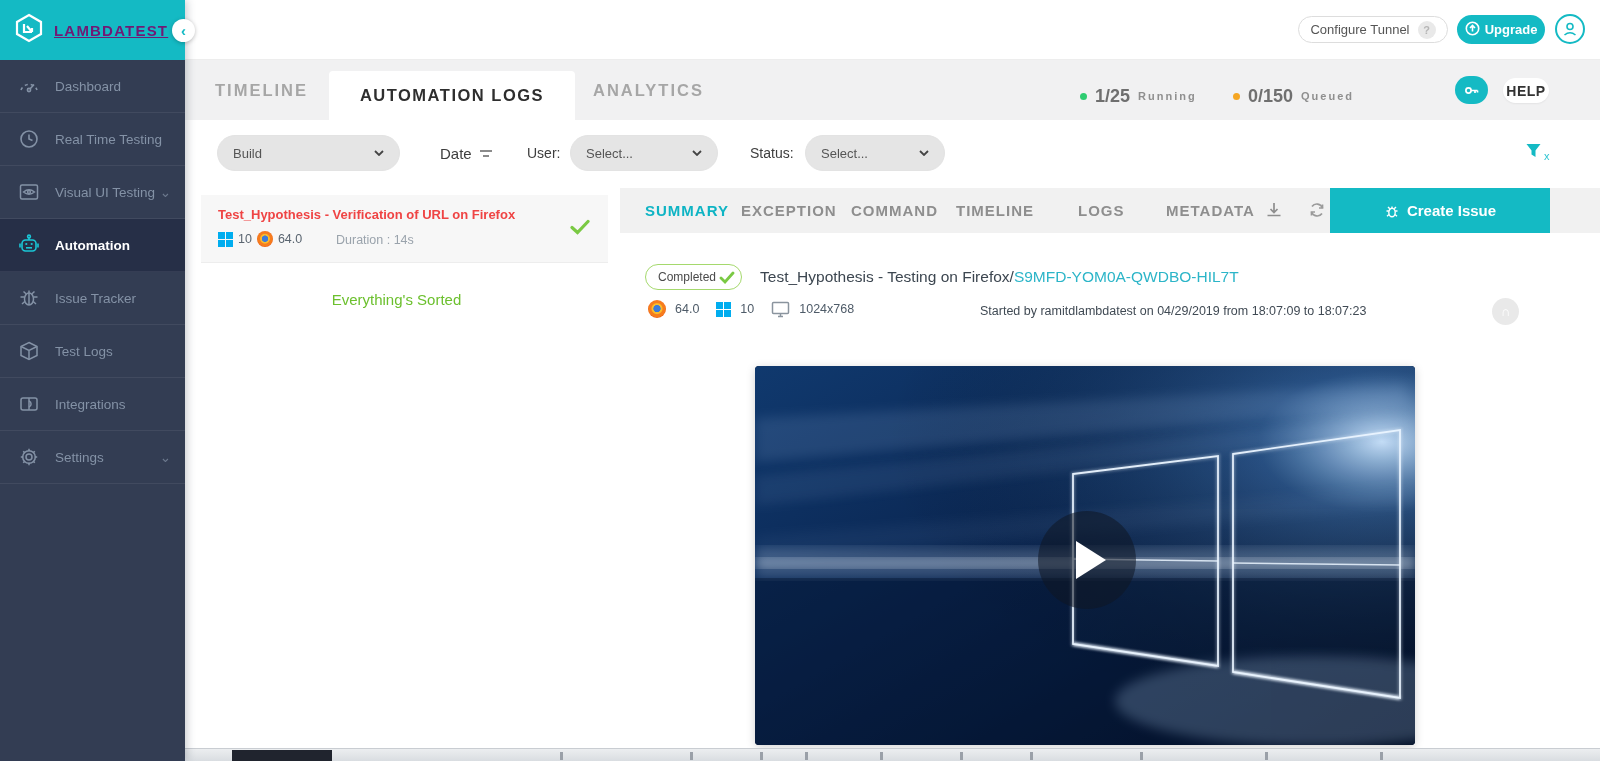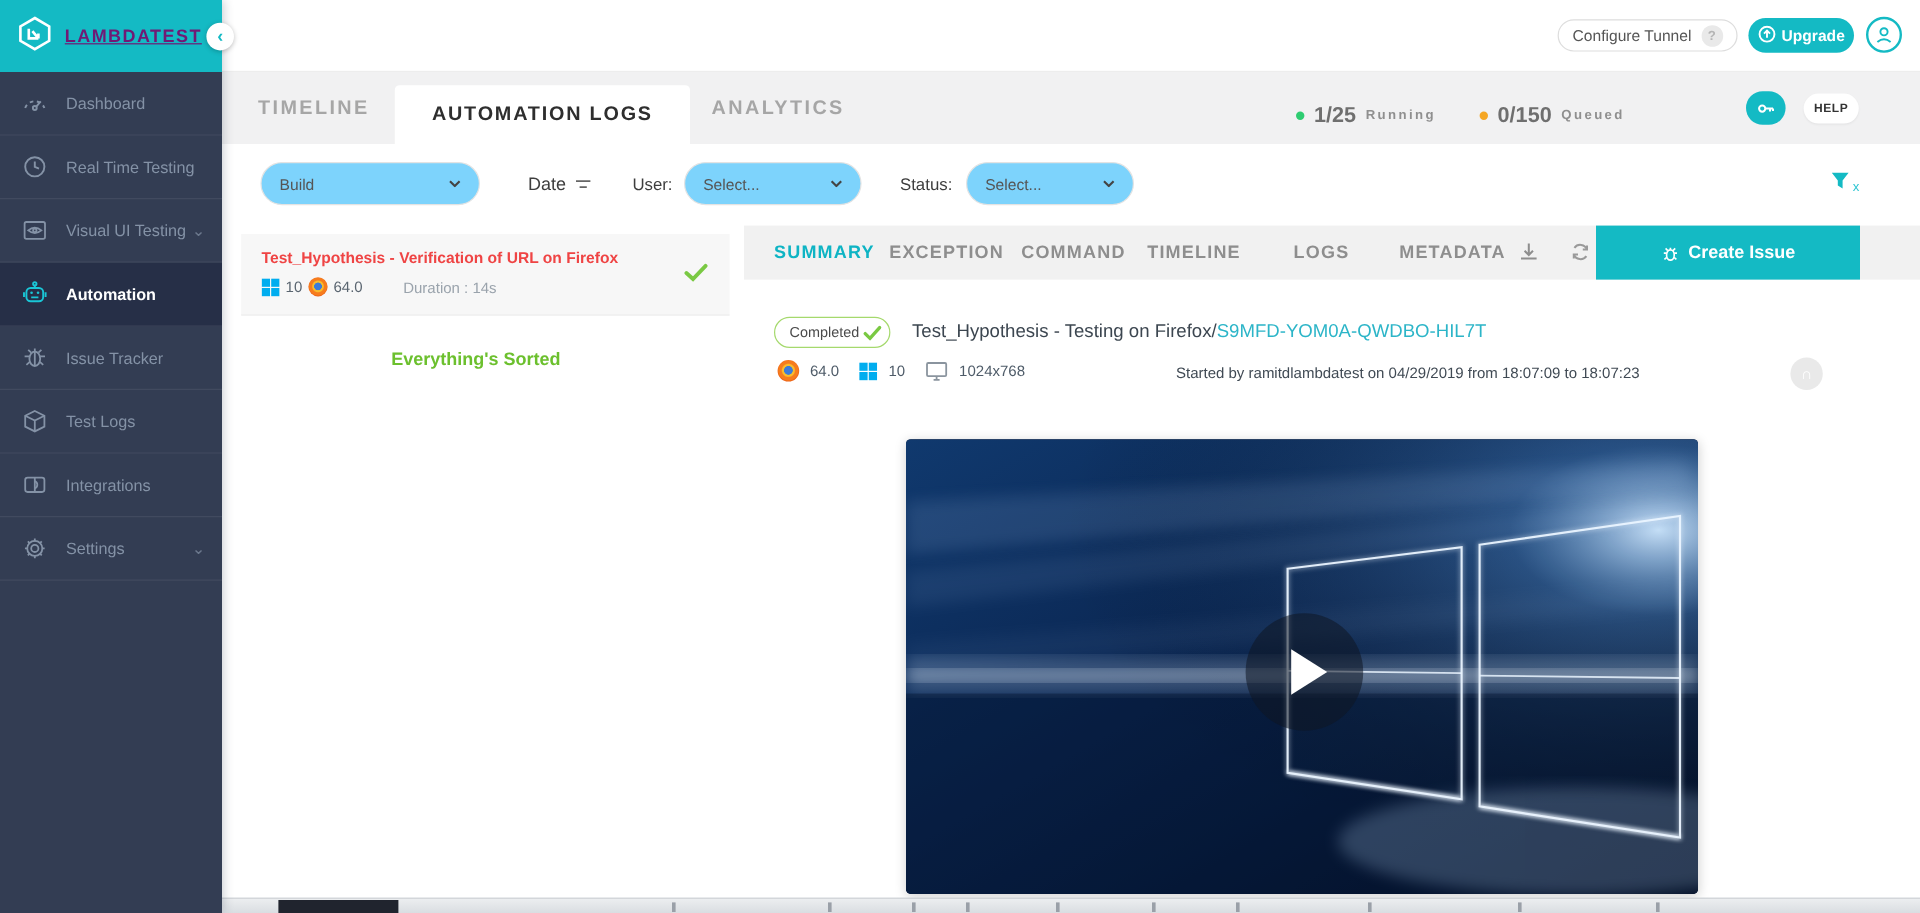--- a/index.html
+++ b/index.html
@@ -54,27 +54,27 @@
   .stat { position:absolute; top:0; height:72px; display:flex; align-items:center; gap:8px; }
   .stat-running { left:895px; }
   .stat-queued { left:1048px; }
   .dot { width:7px; height:7px; border-radius:50%; }
   .stat-num { font-size:18px; color:#6f6f6f; font-weight:600; }
   .stat-label { font-size:11px; letter-spacing:2px; color:#8f8f8f; font-weight:600; }
   .key-btn { position:absolute; left:1270px; top:16px; width:33px; height:28px; border-radius:14px;
              background:#14bac4; display:flex; align-items:center; justify-content:center; cursor:pointer; }
   .help-pill { position:absolute; left:1318px; top:18px; width:46px; height:25px; background:#fff;
                border-radius:13px; display:flex; align-items:center; justify-content:center;
-               font-size:10px; font-weight:bold; color:#333; letter-spacing:.5px; cursor:pointer;
+               font-size:14px; font-weight:bold; color:#333; letter-spacing:.5px; cursor:pointer;
                box-shadow:0 1px 2px rgba(0,0,0,.06); }
 
   
   .filterbar { position:absolute; left:185px; top:120px; width:1415px; height:66px; background:#fff; }
   .select-pill { position:absolute; top:15px; height:36px; border:1px solid #e3e3e3; border-radius:18px;
-                 background:#7dd3fc; display:flex; align-items:center; justify-content:space-between;
+                 background:#e5e5e5; display:flex; align-items:center; justify-content:space-between;
                  padding:0 15px; font-size:13px; color:#555; cursor:pointer;gap:36px; }
   .sp-build { left:32px; width:183px; }
   .sp-user { left:385px; width:148px; }
   .sp-status { left:620px; width:140px; }
   .flabel { position:absolute; top:25px; font-size:14px; color:#3e3e3e; }
   .fl-date { left:255px; display:flex; align-items:center; gap:7px; cursor:pointer; font-size:15px; }
   .fl-user { left:342px; }
   .fl-status { left:565px; }
   .chev-svg { flex:0 0 10px; }
   .funnel-wrap { position:absolute; left:1340px; top:22px; display:flex; align-items:flex-start; gap:2px; cursor:pointer; }
@@ -83,21 +83,21 @@
   
   .left-panel { position:absolute; left:185px; top:186px; width:423px; height:562px; background:#fff; }
   .test-card { position:absolute; left:16px; top:9px; width:407px; height:68px; background:#f7f7f7;
                border-bottom:1px solid #ededed; cursor:pointer; }
   .tc-title { position:absolute; left:17px; top:12px; font-size:13px; font-weight:bold; color:#ef4444; }
   .tc-meta { position:absolute; left:17px; top:36px; display:flex; align-items:center; gap:5px;
              font-size:12.5px; color:#5a6570; }
   .tc-duration { position:absolute; left:135px; top:38px; font-size:12.5px; color:#9aa3ac; }
   .tc-check { position:absolute; right:18px; top:24px; }
   .empty-msg { position:absolute; left:0; top:105px; width:423px; text-align:center; font-size:15px;
-               font-weight:bold; color:#6cc02e; }
+               font-weight:normal; color:#6cc02e; }
 
   
   .right-panel { position:absolute; left:620px; top:186px; width:980px; height:562px; background:#fff; }
   .subtabs { position:absolute; left:0; top:2px; width:980px; height:45px; background:#f1f1f1; }
   .subtab { position:absolute; top:0; height:45px; display:flex; align-items:center; font-size:15px;
             font-weight:bold; letter-spacing:1px; color:#8e8e8e; cursor:pointer; }
   .subtab.active { color:#0eb4c4; }
   .st-summary{left:25px;} .st-exception{left:121px;} .st-command{left:231px;}
   .st-network{left:336px;} .st-logs{left:458px;} .st-metadata{left:546px;}
   .icon-btn { position:absolute; top:13px; width:20px; height:20px; cursor:pointer; }

